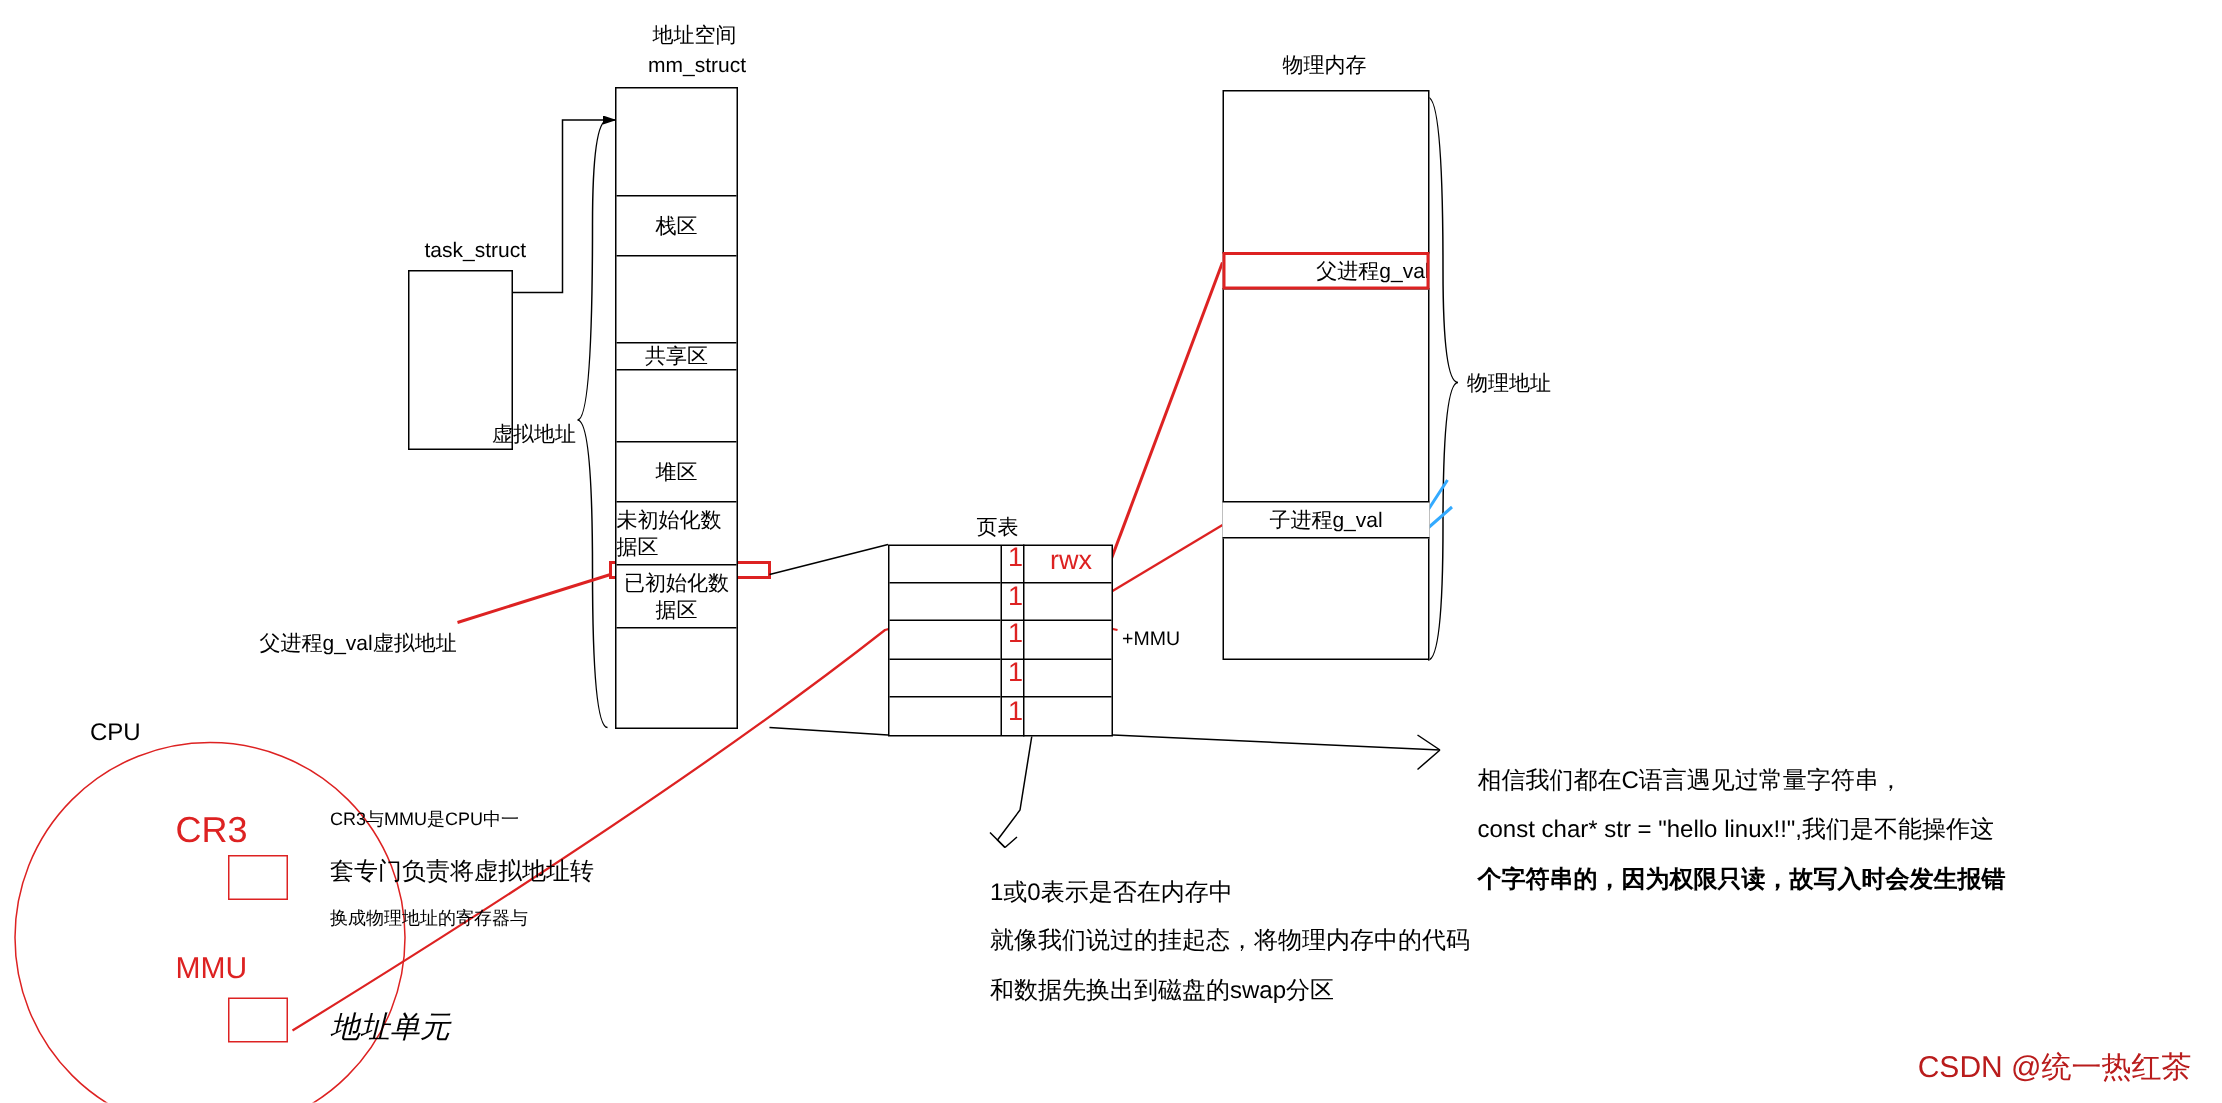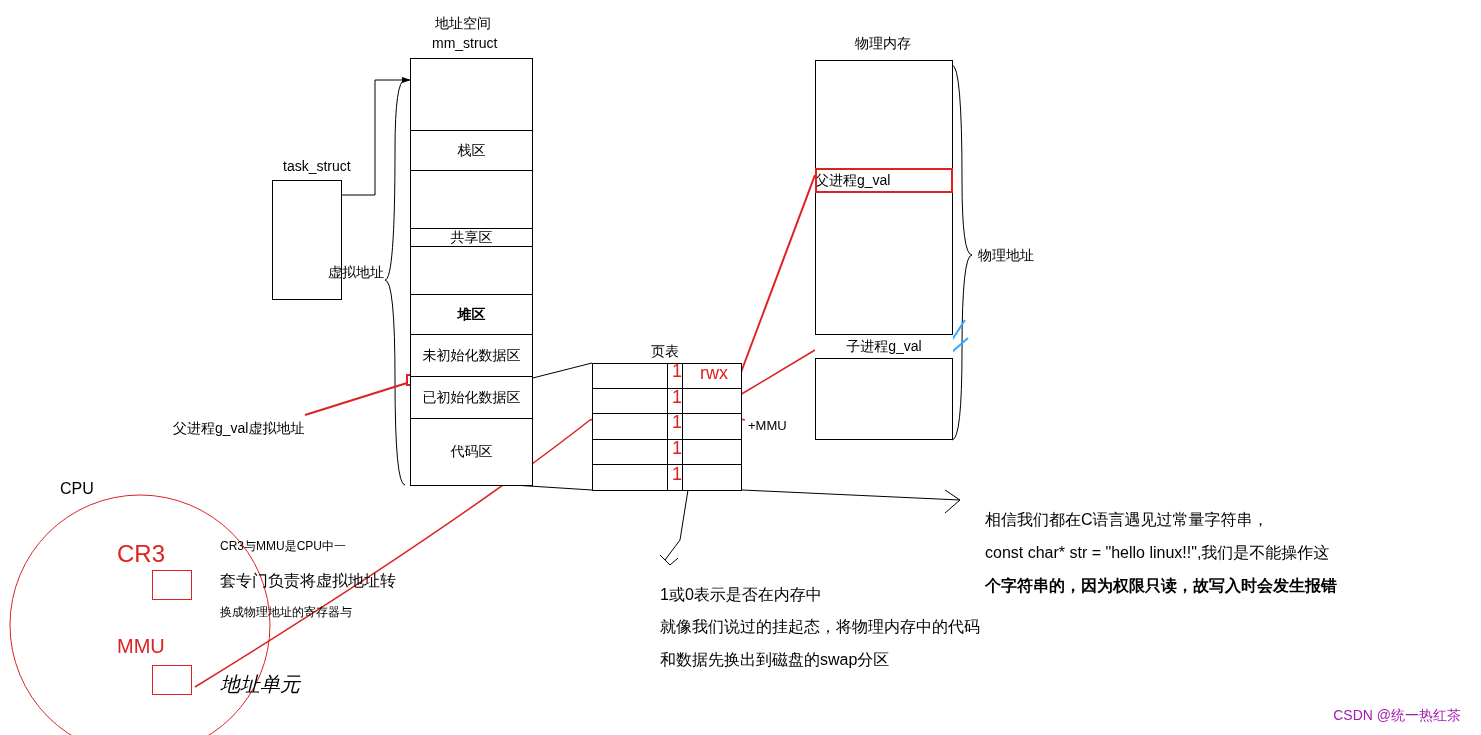--- a/index.html
+++ b/index.html
@@ -11,21 +11,21 @@
     width: 1481px;
     height: 735px;
     position: relative;
     overflow: hidden;
   }
   .label { position: absolute; white-space: nowrap; }
   .box { position: absolute; border: 1px solid #000; background: #fff; }
   .cell { border-bottom: 1px solid #000; display: flex; align-items: center; justify-content: center; }
   svg { position: absolute; top: 0; left: 0; width: 1481px; height: 735px; pointer-events: none; }
   .red { color: #d22; }
-  .watermark { position: absolute; right: 20px; bottom: 10px; color: #a21caf; font-size: 14px; }
+  .watermark { position: absolute; right: 20px; bottom: 10px; color: #b91c1c; font-size: 20px; }
 </style>
 </head>
 <body>
 
 <svg>
 
   <defs>
     <marker id="arrow" markerWidth="10" markerHeight="10" refX="8" refY="3" orient="auto">
       <path d="M0,0 L0,6 L9,3 z" fill="#000"></path>
     </marker>
@@ -61,35 +61,34 @@
 
   <path d="M 742 490 L 960 500" stroke="#000" fill="none"></path>
   <path d="M 960 500 L 945 490 M 960 500 L 945 513" stroke="#000" fill="none"></path>
 
   <path d="M 195 687 Q 450 530 590 420 Q 660 400 745 420" stroke="#d22" stroke-width="1.5" fill="none"></path>
 </svg>
 
 <div class="label" style="left:283px; top:158px;">task_struct</div>
 <div class="box" style="left:272px; top:180px; width:70px; height:120px;"></div>
 
-<div class="label" style="left:328px; top:264px;">虚拟地址</div>
+<div class="label" style="left:328px; top:281px;">虚拟地址</div>
 
 <div class="label" style="left:435px; top:15px;">地址空间</div>
 <div class="label" style="left:432px; top:35px;">mm_struct</div>
 
-<div class="box" style="left:410px; top:58px; width:123px; height:428px; display:flex; flex-direction:column;">
+<div class="box" style="left:410px; top:58px; width:82px; height:428px; display:flex; flex-direction:column;">
   <div class="cell" style="height:72px;"></div>
   <div class="cell" style="height:40px;">栈区</div>
   <div class="cell" style="height:58px;"></div>
   <div class="cell" style="height:18px;">共享区</div>
   <div class="cell" style="height:48px;"></div>
-  <div class="cell" style="height:40px;font-weight:bold;">堆区</div>
+  <div class="cell" style="height:40px;">堆区</div>
   <div class="cell" style="height:42px;">未初始化数据区</div>
   <div class="cell" style="height:42px;text-align:center;">已初始化数据区</div>
-  <div class="cell" style="flex:1; border-bottom:none;">代码区</div>
 </div>
 
 <div class="label" style="left:173px; top:420px;">父进程g_val虚拟地址</div>
 
 <div class="label" style="left:651px; top:343px;">页表</div>
 
 <div class="box" style="left:592px; top:363px; width:150px; height:128px;">
   <div style="display:flex; height:100%;">
     <div style="flex:1; border-right:1px solid #000;">
       <div style="height:20%; border-bottom:1px solid #000;"></div>
@@ -115,21 +114,21 @@
 <div class="label red" style="left:672px; top:438px; font-size:18px;">1</div>
 <div class="label red" style="left:672px; top:464px; font-size:18px;">1</div>
 <div class="label red" style="left:700px; top:363px; font-size:18px;">rwx</div>
 
 <div class="label" style="left:748px; top:418px; font-size:13px;">+MMU</div>
 
 <div class="label" style="left:855px; top:35px;">物理内存</div>
 
 <div class="box" style="left:815px; top:60px; width:138px; height:380px;"></div>
 
-<div class="box" style="left:815px; top:168px; width:138px; height:25px; border-left:none; border-right:none; display:flex; align-items:center; justify-content:flex-start;">
+<div class="box" style="left:815px; top:168px; width:138px; height:25px; border-left:none; border-right:none; display:flex; align-items:center; justify-content:flex-end;">
   <span>父进程g_val</span>
 </div>
 <div style="position:absolute; left:815px; top:168px; width:138px; height:25px; border:2px solid #d22; pointer-events:none;"></div>
 
 <div class="box" style="left:815px; top:334px; width:138px; height:25px; border-left:none; border-right:none; display:flex; align-items:center; justify-content:center;">
   <span>子进程g_val</span>
 </div>
 
 <div class="label" style="left:978px; top:247px;">物理地址</div>
 

